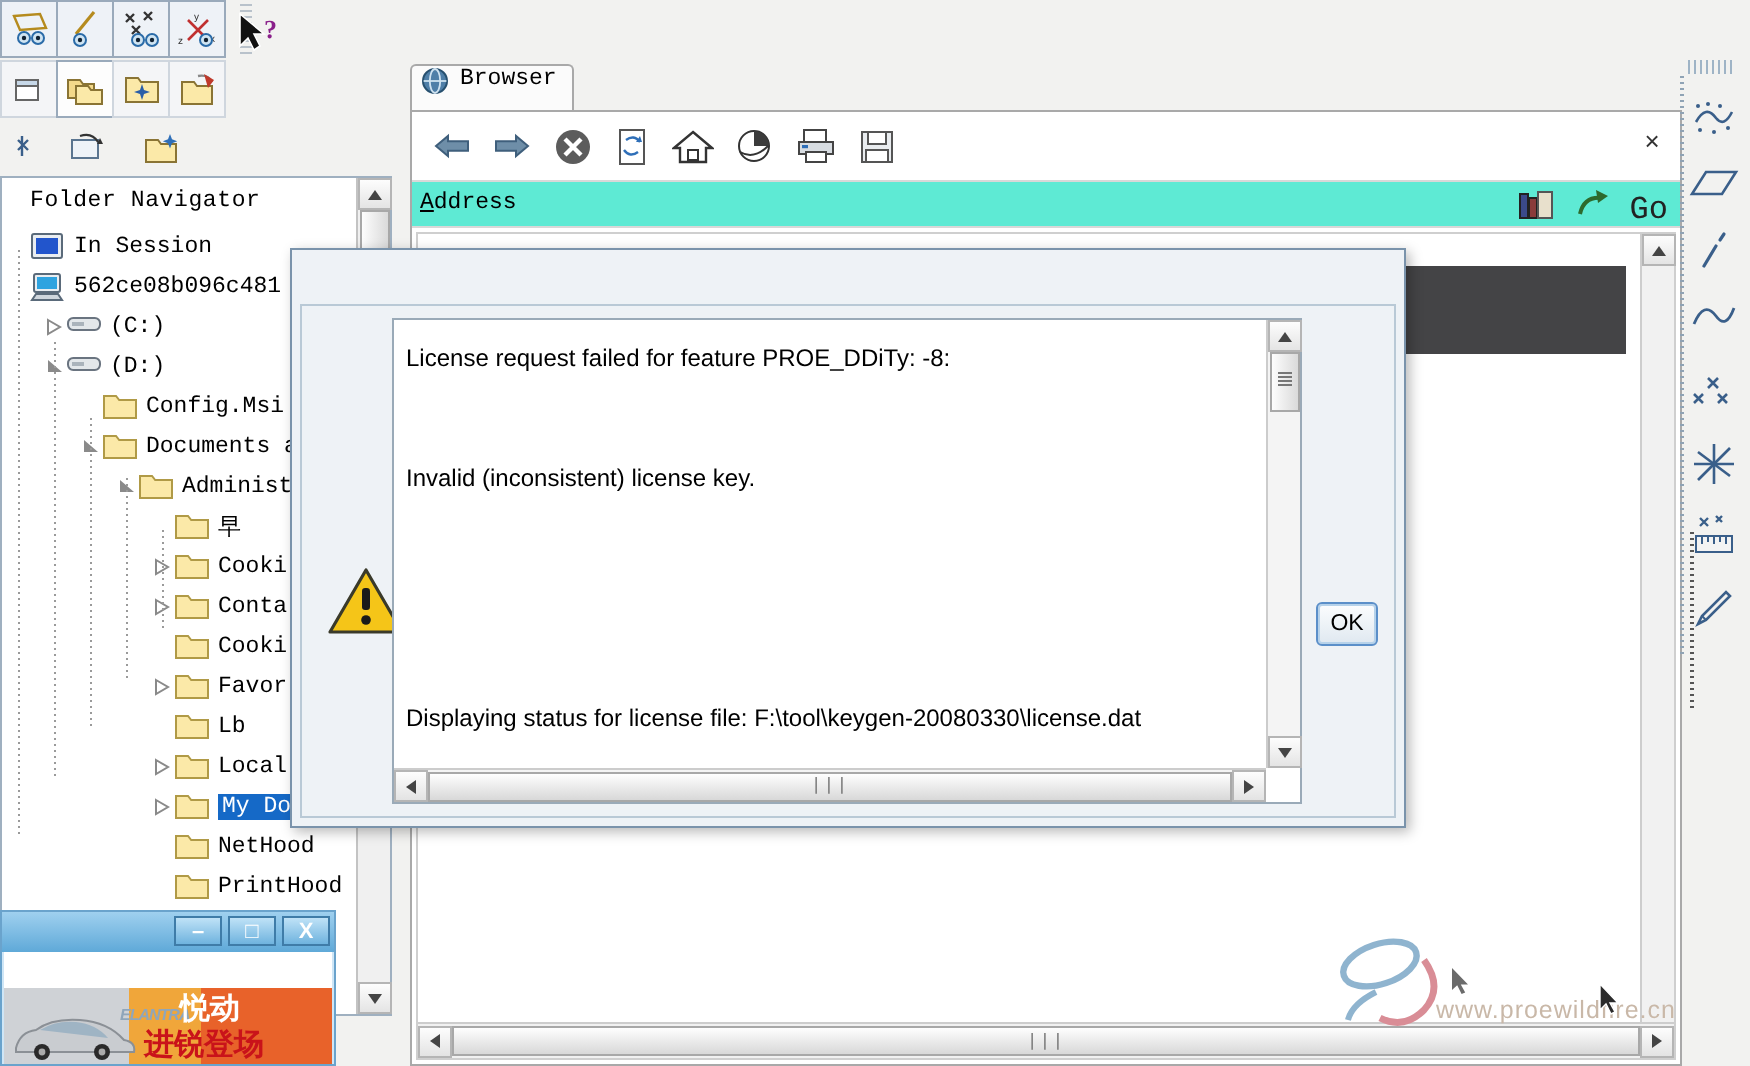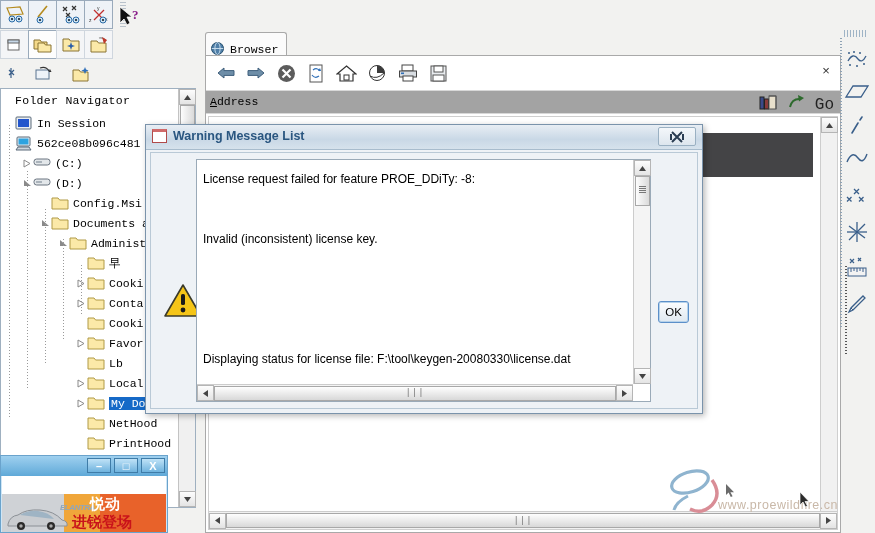--- a/index.html
+++ b/index.html
@@ -53,30 +53,30 @@
   .sb-arrow{width:17px;height:16px;background:linear-gradient(#fdfdfd,#e4e4e4);
      border:1px solid #b5b5b5;box-sizing:border-box;display:flex;align-items:center;justify-content:center;}
   .sb-thumb{width:15px;background:linear-gradient(to right,#fdfdfd,#dadada);
      border:1px solid #a8a8a8;box-sizing:border-box;margin:0 1px;}
 
   
   #browser-win{left:205px;top:30px;width:636px;height:503px;}
   #browser-tabstrip{position:absolute;left:0;top:0;width:100%;height:26px;}
   #browser-tab{position:absolute;left:0;top:2px;width:82px;height:24px;
      background:#fbfbfb;border:1px solid #a9a9a9;border-bottom:none;
-     border-radius:3px 3px 0 0;display:flex;align-items:flex-end;padding-left:4px;
+     border-radius:3px 3px 0 0;display:flex;align-items:flex-start;padding-left:4px;
      font-family:"Liberation Mono",monospace;font-size:11.5px;box-sizing:border-box;}
   #browser-body{position:absolute;left:0;top:25px;width:636px;height:478px;
      background:#fff;border:1px solid #a9a9a9;box-sizing:border-box;}
   #browser-toolbar{position:absolute;left:0;top:0;width:100%;height:34px;background:#fff;}
   .tb-ic{position:absolute;top:5px;width:24px;height:24px;
      display:flex;align-items:center;justify-content:center;}
   #addr-bar{position:absolute;left:0;top:34px;width:100%;height:24px;
      border-top:1px solid #d8d8d8;border-bottom:1px solid #d8d8d8;box-sizing:border-box;
-     background:#a3a3a3;}
+     background:#5eead4;}
   #addr-label{position:absolute;left:4px;top:4px;font-family:"Liberation Mono",monospace;font-size:11.5px;}
   #addr-label u{text-decoration:underline;}
   #go-label{position:absolute;right:6px;top:5px;font-family:"Liberation Mono",monospace;font-size:16px;color:#222;}
   #browser-close{position:absolute;right:6px;top:6px;width:16px;height:16px;
      display:flex;align-items:center;justify-content:center;font-size:13px;color:#333;}
   #browser-content{position:absolute;left:2px;top:60px;right:2px;bottom:2px;background:#fff;
      border:1px solid #cfcfcf;box-sizing:border-box;}
   #dark-band{position:absolute;left:0;top:16px;width:604px;height:44px;background:#444446;}
   #content-vscroll{position:absolute;right:0;top:0;width:17px;bottom:18px;background:#f1f1f1;
      border-left:1px solid #cdcdcd;box-sizing:border-box;}
@@ -641,30 +641,20 @@
   <div class="rt-btn" style="top:260px">
     <svg width="24" height="24" viewBox="0 0 24 24">
       <path d="M4 20 L8 18 L20 6 L18 4 L6 16 Z" fill="none" stroke="#3a5f8a" stroke-width="1.3"></path>
       <path d="M6 16 L8 18" stroke="#3a5f8a"></path>
     </svg>
   </div>
   <div id="rt-dots2"></div>
 </div>
 
 <div class="abs" id="dlg">
-  <div id="dlg-title">
-    <div id="dlg-icon"></div>
-    <div id="dlg-title-text">Warning Message List</div>
-    <div id="dlg-close">
-      <svg width="14" height="12" viewBox="0 0 14 12">
-        <path d="M2 1 L12 11 M12 1 L2 11" stroke="#2a3d52" stroke-width="2"></path>
-        <path d="M1 3 L1 9 M13 3 L13 9" stroke="#2a3d52" stroke-width="2"></path>
-      </svg>
-    </div>
-  </div>
 
   <div id="dlg-body">
     <div id="warn-tri">
       <svg width="40" height="36" viewBox="0 0 40 36">
         <path d="M20 2 L38 33 L2 33 Z" fill="#f5c518" stroke="#3a3a2a" stroke-width="1.6" stroke-linejoin="round"></path>
         <rect x="18" y="11" width="4" height="11" rx="1.6" fill="#1a1a1a"></rect>
         <circle cx="20" cy="27" r="2.4" fill="#1a1a1a"></circle>
       </svg>
     </div>
 

